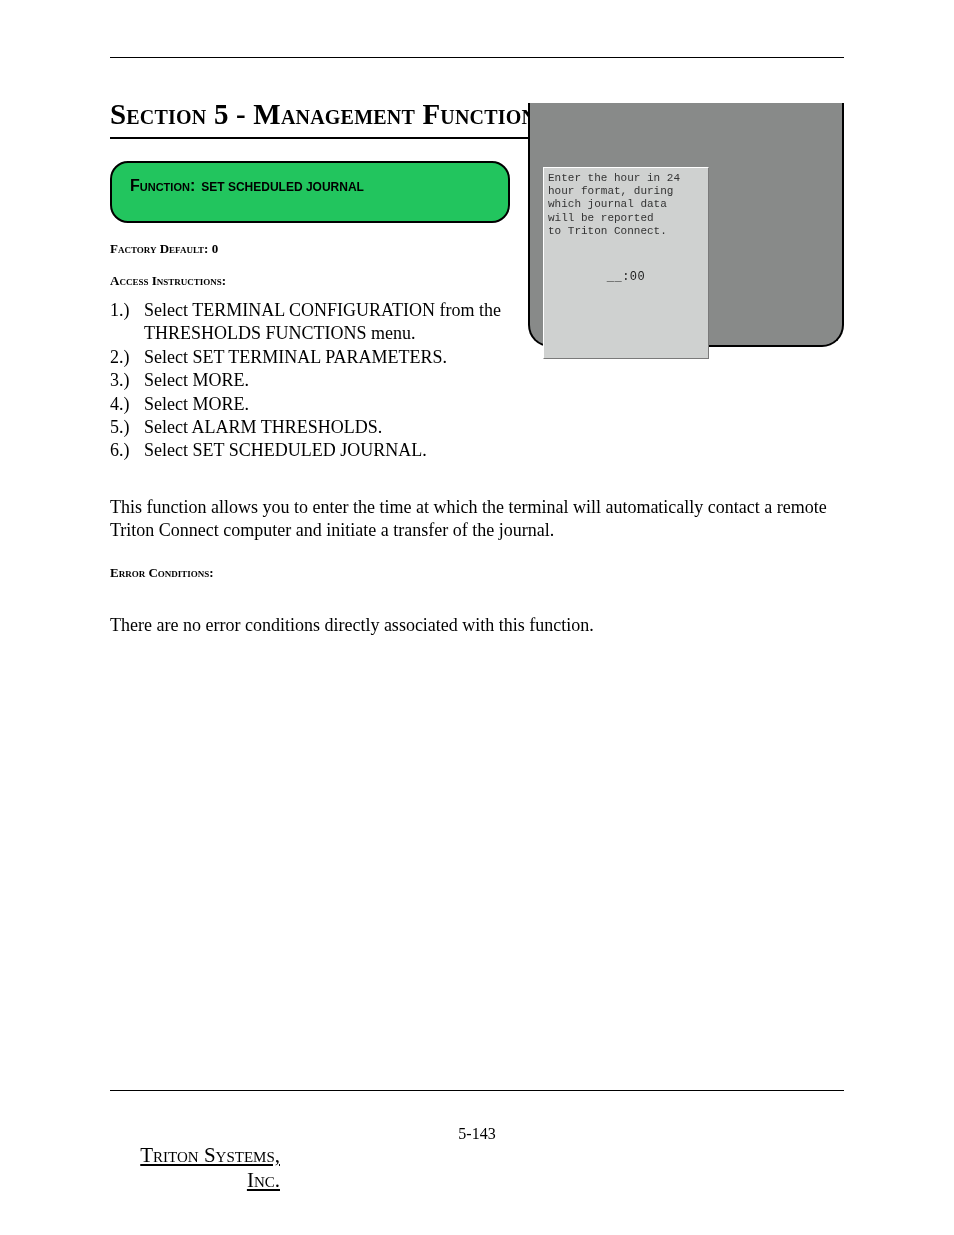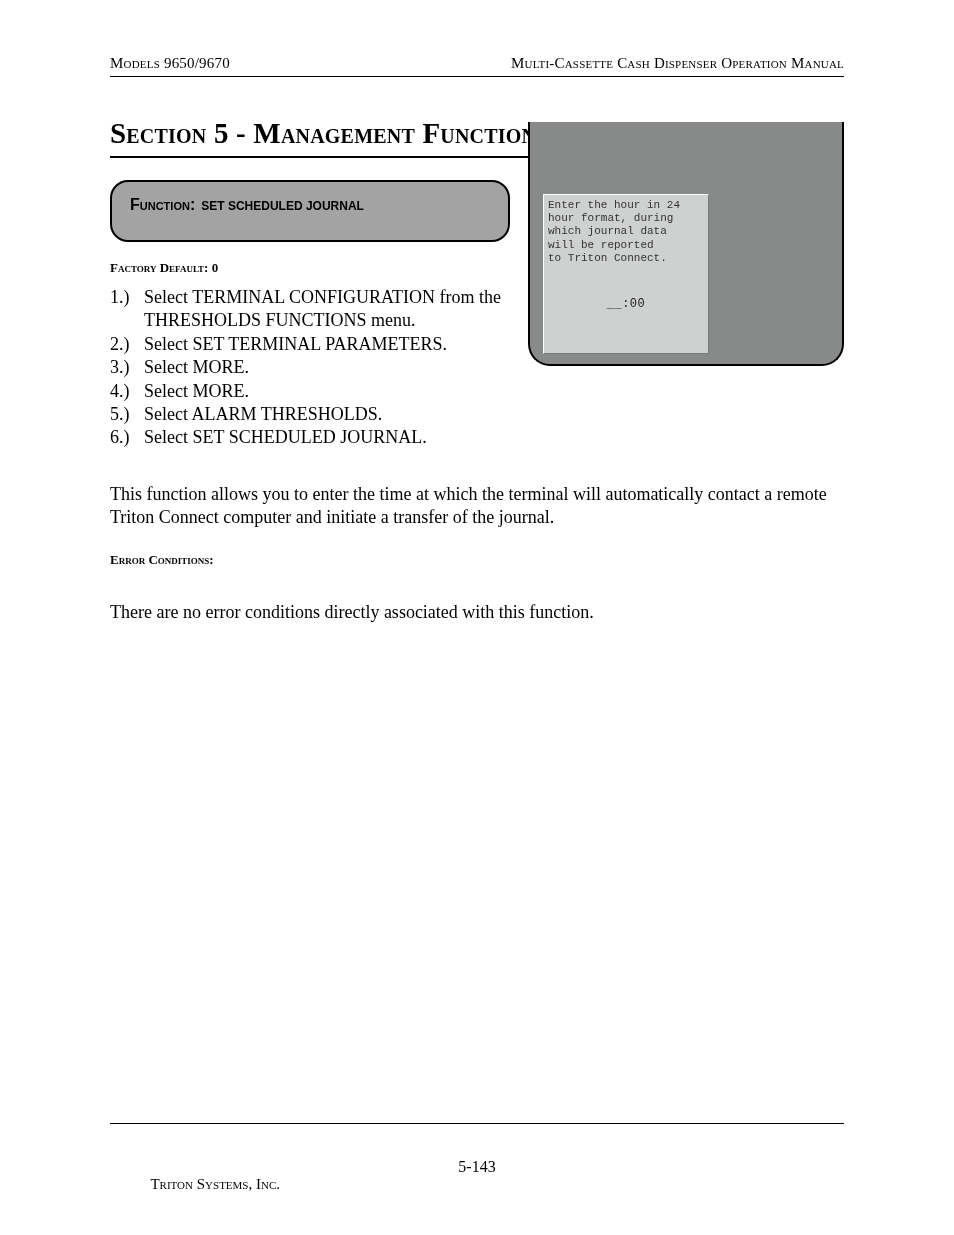--- a/index.html
+++ b/index.html
@@ -47,21 +47,21 @@
   
   .func-box-wrap {
     position: relative;
     margin-bottom: 18px;
   }
   .func-box {
     box-sizing: border-box;
     width: 400px;
     border: 2px solid #000;
     border-radius: 18px;
-    background: #a3a3a3;
+    background: #22c55e;
     padding: 14px 16px 26px 18px;
     font-family: Arial, Helvetica, sans-serif;
     display: flex;
     align-items: baseline;
     gap: 6px;
   }
   .func-box-label {
     font-weight: bold;
     font-variant: small-caps;
     font-size: 16px;
@@ -90,23 +90,23 @@
     border-radius: 0 0 22px 22px;
     border-top: none;
     background: #888a89;
     height: 244px;
     position: relative;
     box-sizing: border-box;
   }
   .term-inner {
     position: absolute;
     left: 13px;
-    top: 72px;
+    top: 64px;
     width: 166px;
-    height: 160px;
+    height: 192px;
     background: #cfd1d0;
     border-top: 1px solid #fff;
     border-left: 1px solid #fff;
     border-right: 1px solid #7a7a7a;
     border-bottom: 1px solid #7a7a7a;
     box-sizing: border-box;
     padding: 4px 4px;
     font-family: "Courier New", monospace;
     font-size: 11px;
     line-height: 1.2;
@@ -163,57 +163,55 @@
   }
   .footer-row {
     display: flex;
     justify-content: space-between;
     align-items: baseline;
     font-size: 15px;
     flex-direction: column;
   }
   .footer-company {
     font-variant: small-caps;
-    font-size: 15px;
+    font-size: 21px;
+    text-decoration: underline;
   }
   .footer-pagenum {
     margin: 0 auto;
     font-size: 16px;
   }
   .footer-left-spacer { width: 170px; }
   .footer-right { width: 170px; text-align: right; }
 </style>
 </head>
 <body>
 
 <div class="page">
-  <div class="header-row">
-    <span>Models 9650/9670</span>
-    <span>Multi-Cassette Cash Dispenser Operation Manual</span>
-  </div>
   <div class="top-rule"></div>
 
   <div class="section-title">Section 5 - Management Functions</div>
   <div class="section-rule"></div>
 
   <div class="content">
     <div class="two-col">
       <div class="left-col">
         <div class="func-box-wrap">
           <div class="func-box">
             <span class="func-box-label">Function:</span>
             <span class="func-box-title">SET SCHEDULED JOURNAL</span>
           </div>
         </div>
 
         <div class="sub-heading tight-top">
           <span>Factory Default:</span>
           <span>0</span>
         </div>
 
+        <div class="sub-heading">Access Instructions:</div>
 
         <ol class="steps">
           <li>
               <span class="num">1.)</span>
               <span>Select TERMINAL CONFIGURATION from the THRESHOLDS FUNCTIONS menu.</span>
             </li>
           <li>
               <span class="num">2.)</span>
               <span>Select SET TERMINAL PARAMETERS.</span>
             </li>

